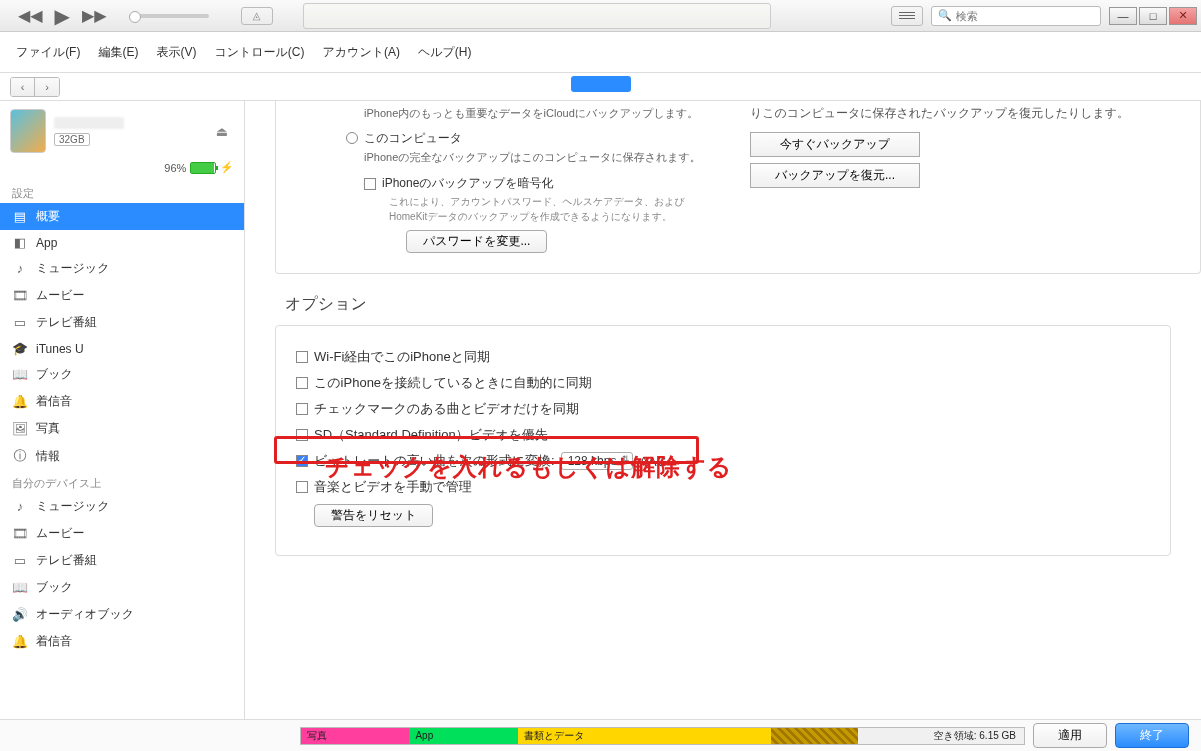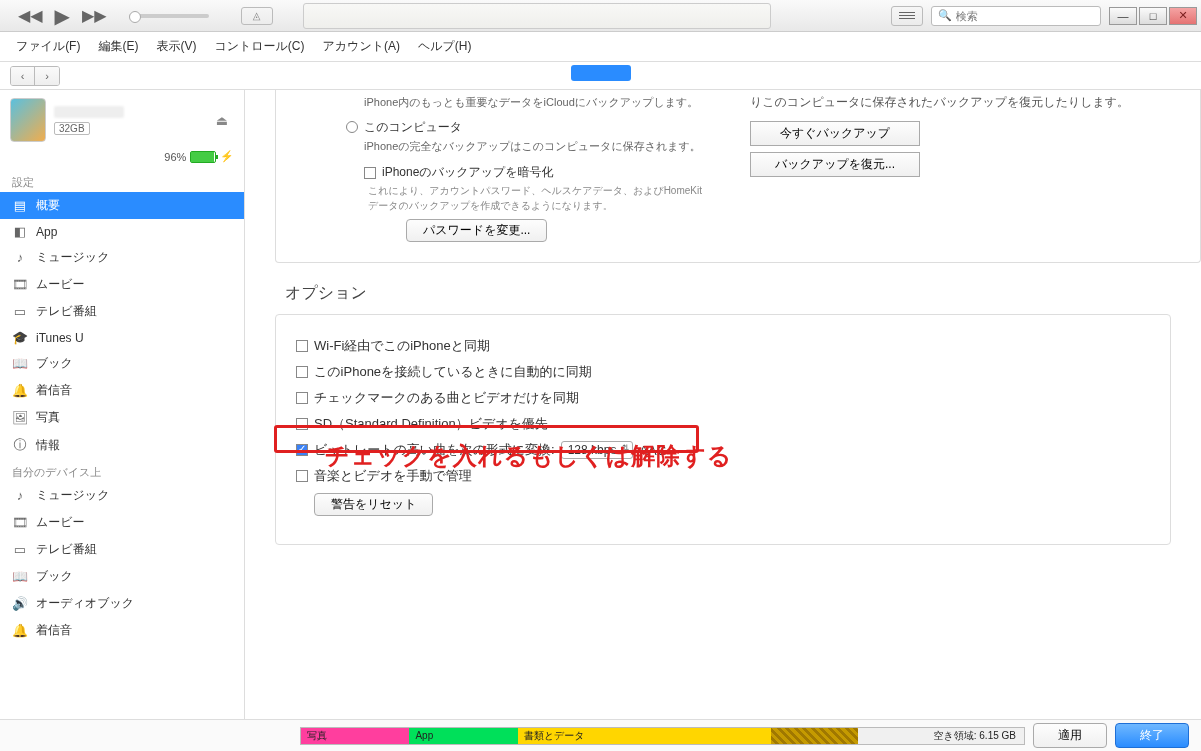--- a/index.html
+++ b/index.html
@@ -18,21 +18,21 @@
 .list-btn { width:32px; height:20px; border:1px solid #bbb; border-radius:3px; display:flex; flex-direction:column; justify-content:center; align-items:center; gap:2px; margin-right:8px; cursor:pointer; }
 .list-btn span { width:16px; height:1px; background:#666; }
 .search-box { width:170px; height:20px; border:1px solid #bbb; border-radius:3px; display:flex; align-items:center; padding:0 6px; margin-right:8px; background:#fff; }
 .search-box .mag { color:#999; font-size:11px; margin-right:4px; }
 .search-box input { border:none; outline:none; font-size:11px; flex:1; background:transparent; color:#666; }
 .win-controls { display:flex; gap:2px; margin-right:4px; }
 .win-btn { width:28px; height:18px; border:1px solid #999; background:linear-gradient(#fafafa,#ddd); font-size:11px; display:flex; align-items:center; justify-content:center; cursor:pointer; }
 .win-btn.close { background:linear-gradient(#f5a3a3,#e57373); color:#7a1f1f; }
 
 
-.menubar { height: 30px; background:#fff; border-bottom:1px solid #ddd; display:flex; align-items:center; padding:0 12px; gap:10px; font-size:12px; color:#333; }
+.menubar { height: 41px; background:#fff; border-bottom:1px solid #ddd; display:flex; align-items:center; padding:0 12px; gap:10px; font-size:12px; color:#333; }
 .menubar div { cursor:pointer; padding:2px 4px; }
 
 
 .navrow { height:28px; background:#fff; border-bottom:1px solid #ddd; display:flex; align-items:center; padding:0 10px; position:relative; }
 .navseg { display:flex; border:1px solid #bbb; border-radius:3px; overflow:hidden; }
 .navseg button { width:24px; height:18px; background:linear-gradient(#fafafa,#eee); border:none; color:#666; font-size:11px; cursor:pointer; }
 .navseg button:first-child { border-right:1px solid #bbb; }
 .blue-pill { position:absolute; left:50%; transform:translateX(-50%); top:3px; width:60px; height:16px; background:#2a8cff; border-radius:3px; }
 
 
@@ -239,21 +239,21 @@
         <div class="sub" style="margin-left:18px">iPhone内のもっとも重要なデータをiCloudにバックアップします。</div>
         <div class="radio-row">
           <div class="radio"></div>
           <span>このコンピュータ</span>
         </div>
         <div class="sub">iPhoneの完全なバックアップはこのコンピュータに保存されます。</div>
         <div class="chk-row">
           <div class="chk"></div>
           <span>iPhoneのバックアップを暗号化</span>
         </div>
-        <div class="sub" style="margin-left:22px;font-size:10px;color:#888">これにより、アカウントパスワード、ヘルスケアデータ、およびHomeKitデータのバックアップを作成できるようになります。</div>
+        <div class="sub" style="margin-left:43px;font-size:10px;color:#888">これにより、アカウントパスワード、ヘルスケアデータ、およびHomeKitデータのバックアップを作成できるようになります。</div>
         <div style="margin-left:60px;margin-top:6px">
           <button class="btn-inline">パスワードを変更...</button>
         </div>
       </div>
       <div class="backup-right">
         <div style="color:#555;margin-bottom:10px">りこのコンピュータに保存されたバックアップを復元したりします。</div>
         <button class="btn-std">今すぐバックアップ</button>
         <button class="btn-std">バックアップを復元...</button>
       </div>
     </div>

